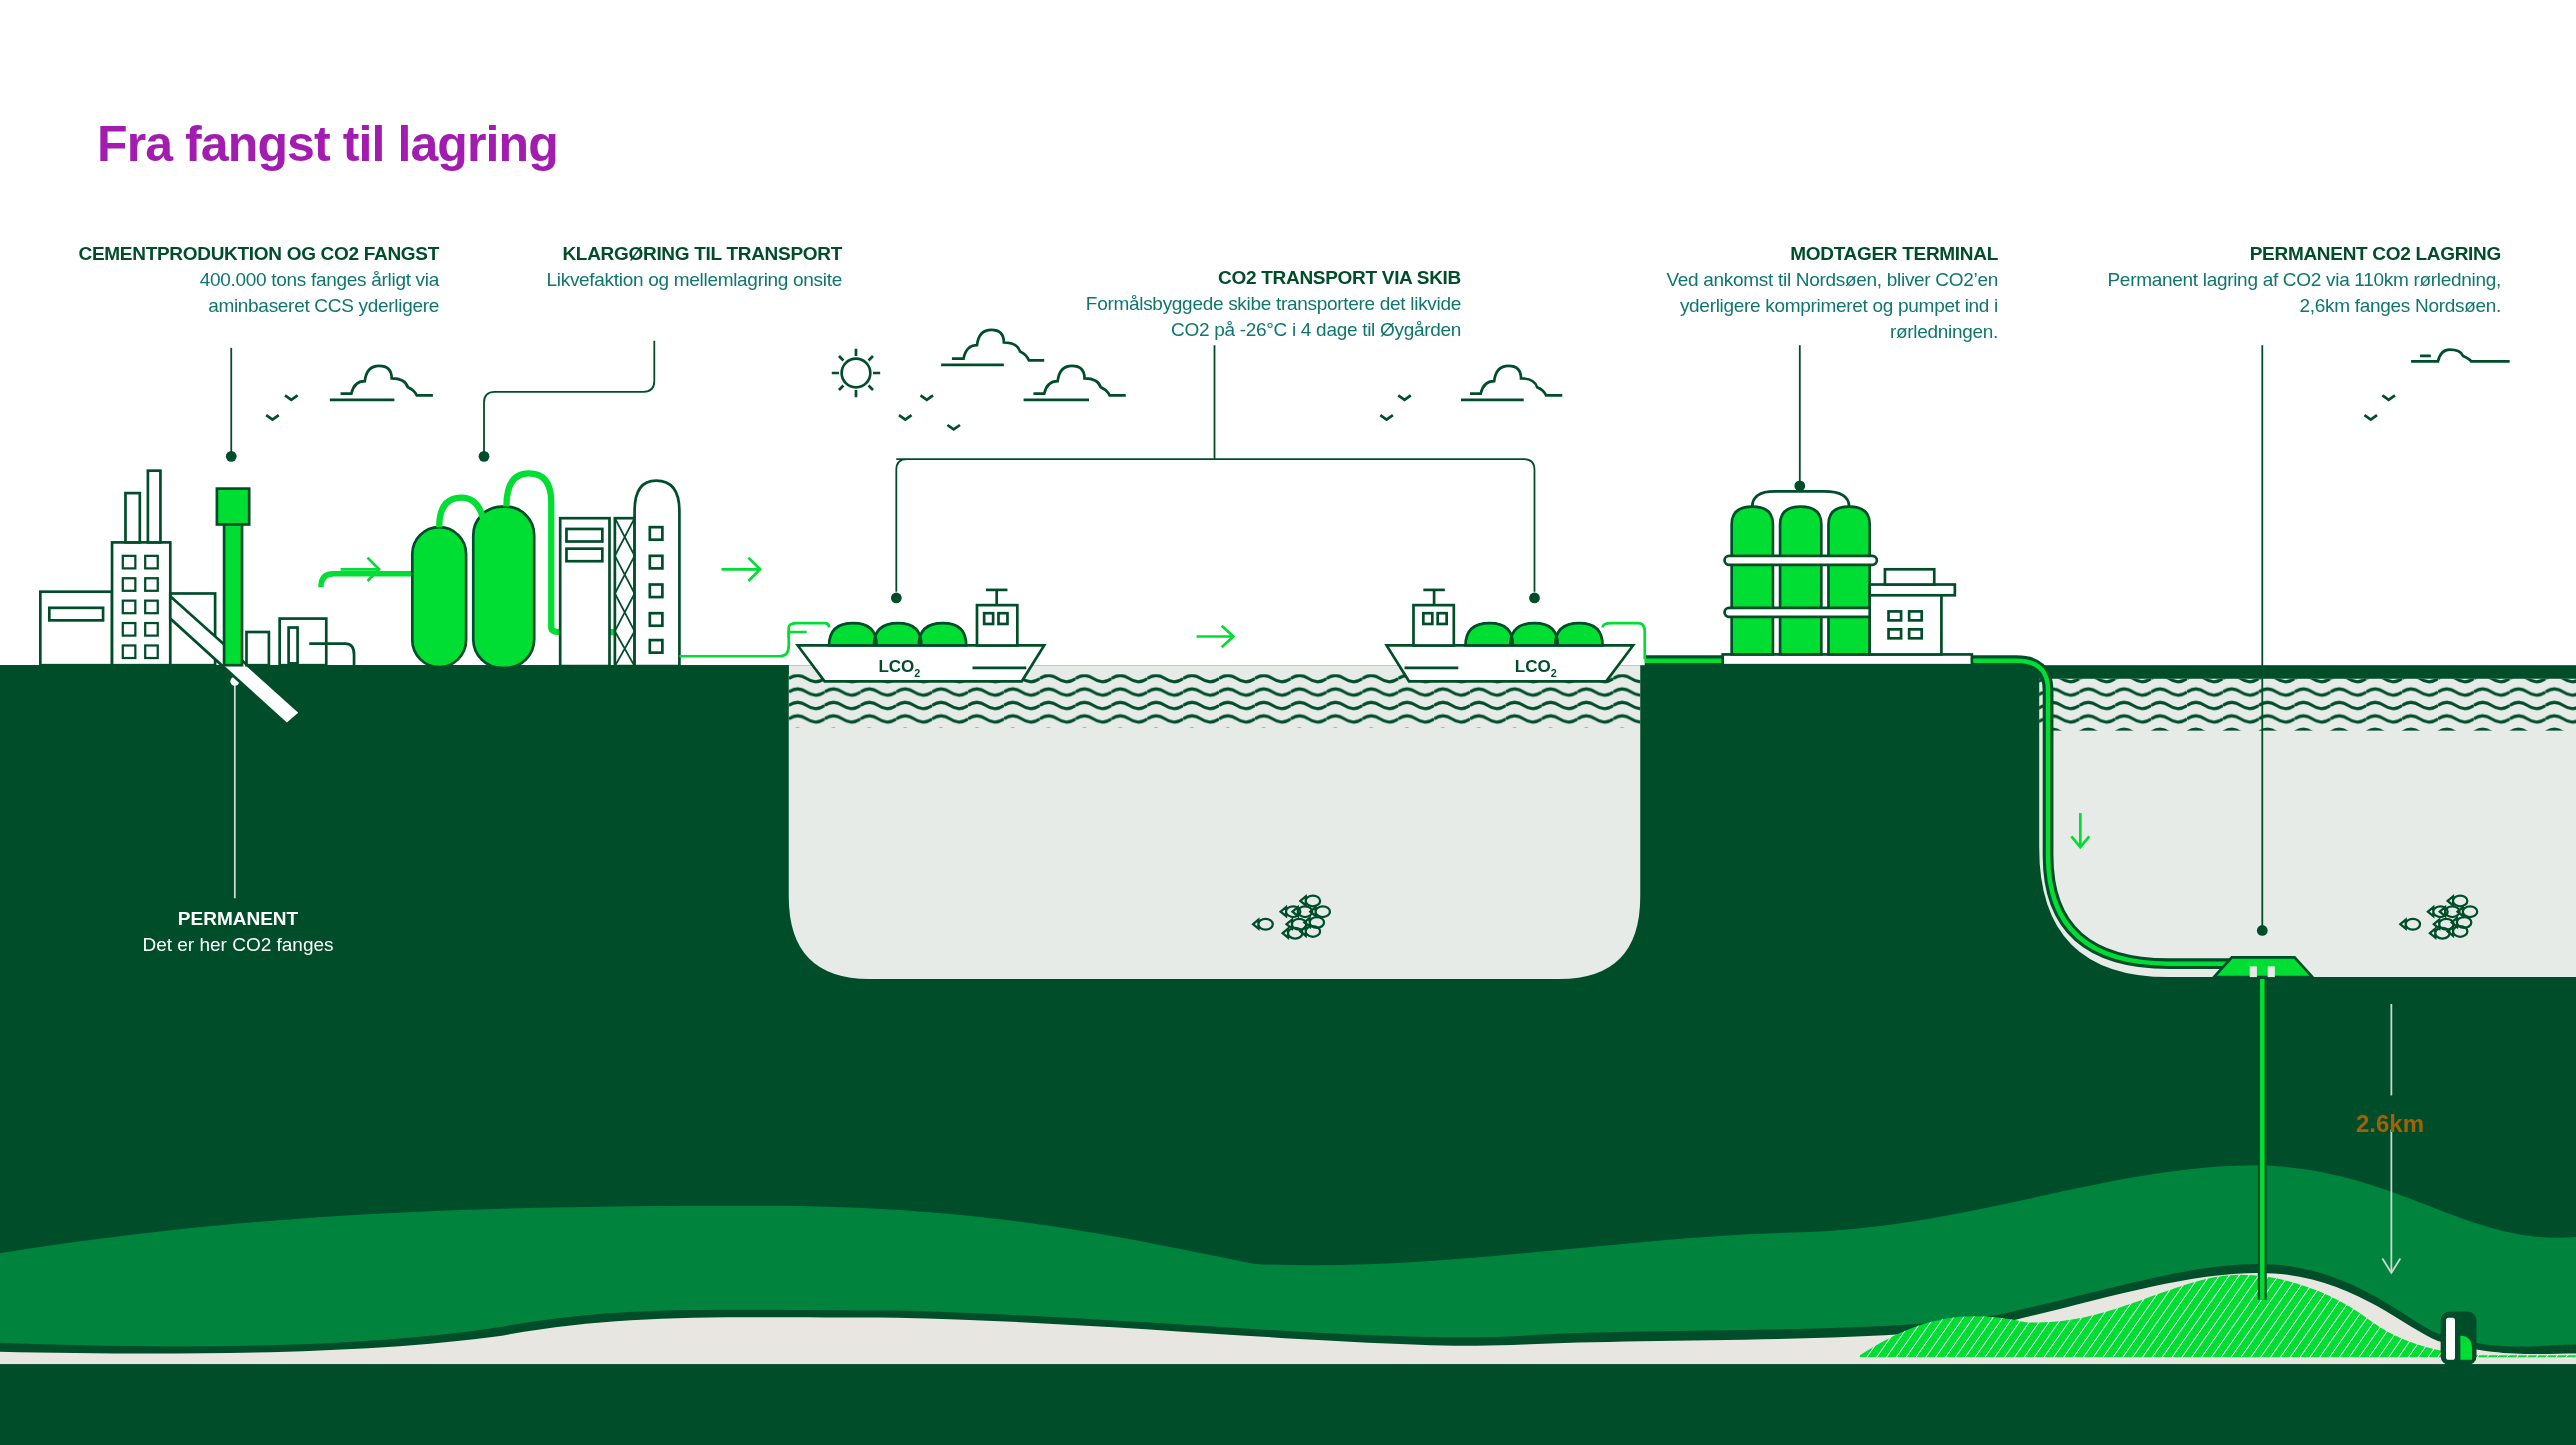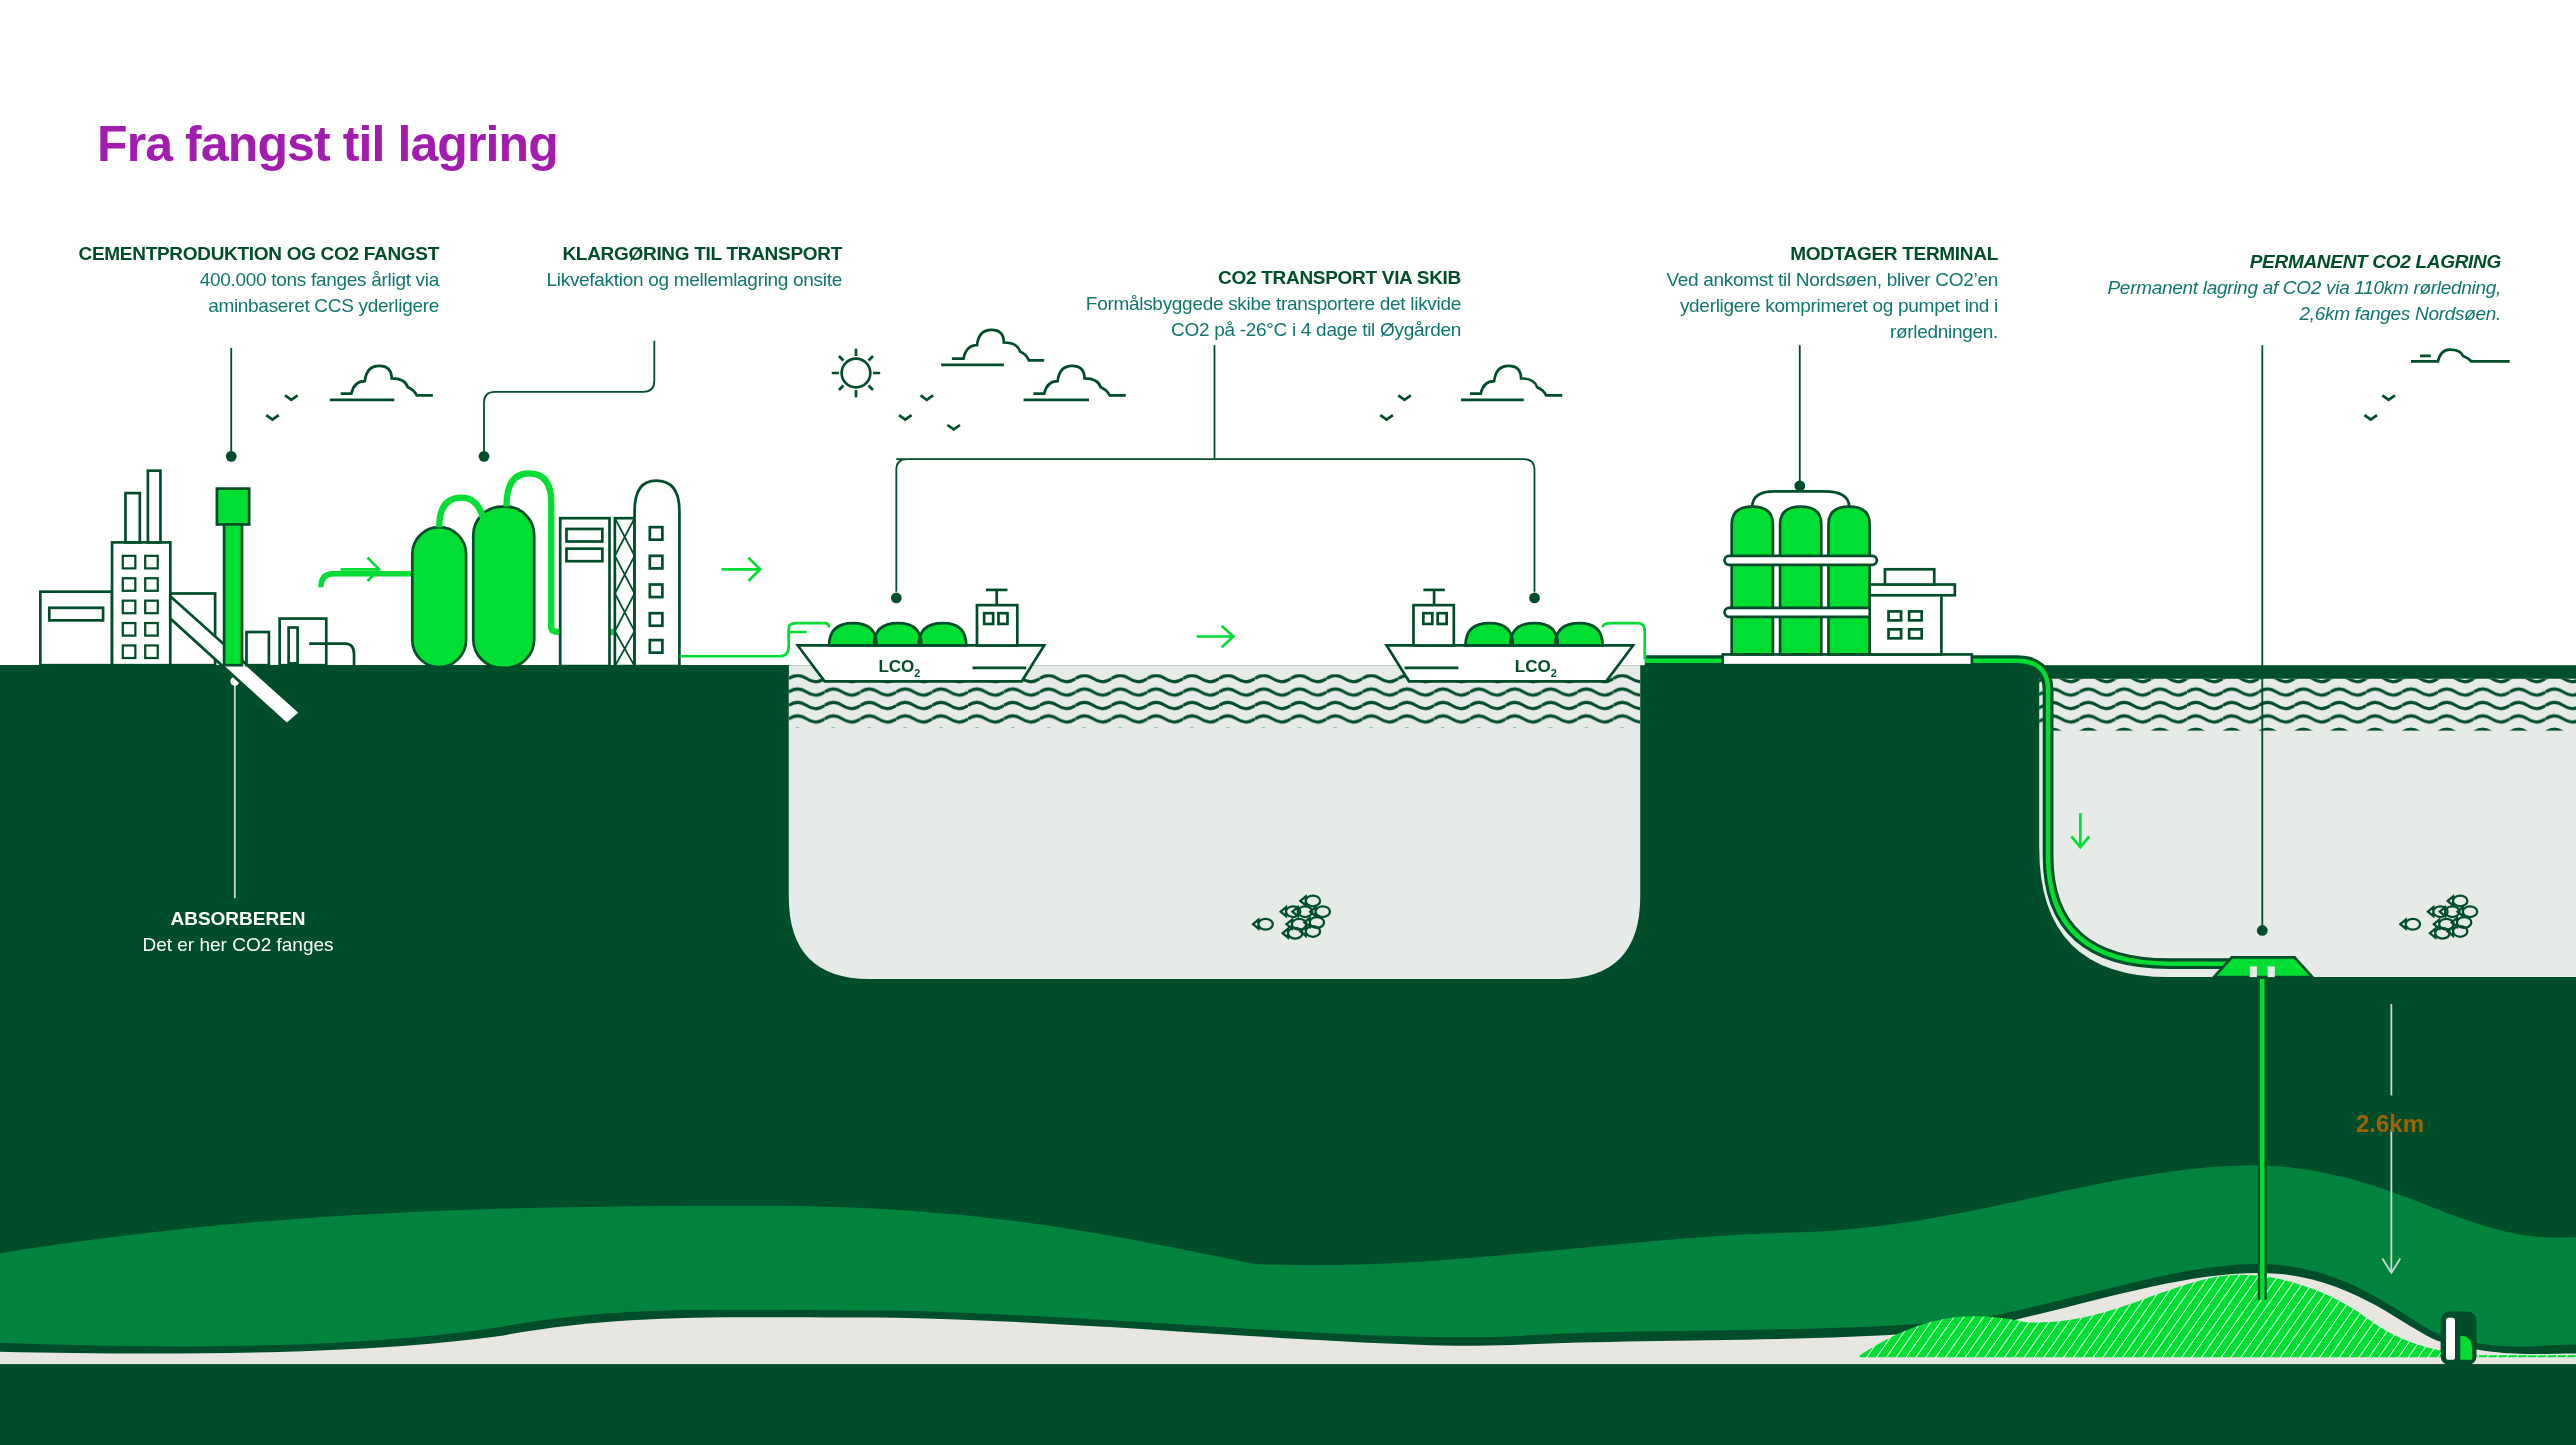--- a/index.html
+++ b/index.html
@@ -250,25 +250,25 @@
   <div class="h">CO2 TRANSPORT VIA SKIB</div>
   <div class="d">Formålsbyggede skibe transportere det likvide</div>
   <div class="d">CO2 på -26°C i 4 dage til Øygården</div>
 </div>
 <div class="step" style="left:1595px;top:240px;width:403px;">
   <div class="h">MODTAGER TERMINAL</div>
   <div class="d">Ved ankomst til Nordsøen, bliver CO2’en</div>
   <div class="d">yderligere komprimeret og pumpet ind i</div>
   <div class="d">rørledningen.</div>
 </div>
-<div class="step" style="left:2026px;top:248px;width:475px;font-style:italic;">
+<div class="step" style="left:2026px;top:240px;width:475px;">
   <div class="h">PERMANENT CO2 LAGRING</div>
   <div class="d">Permanent lagring af CO2 via 110km rørledning,</div>
   <div class="d">2,6km fanges Nordsøen.</div>
 </div>
 
 <div class="absorb">
-  <div class="h">ABSORBEREN</div>
+  <div class="h">PERMANENT</div>
   <div class="d">Det er her CO2 fanges</div>
 </div>
 
 <div class="depth">2.6km</div>
 
 
 </body></html>

